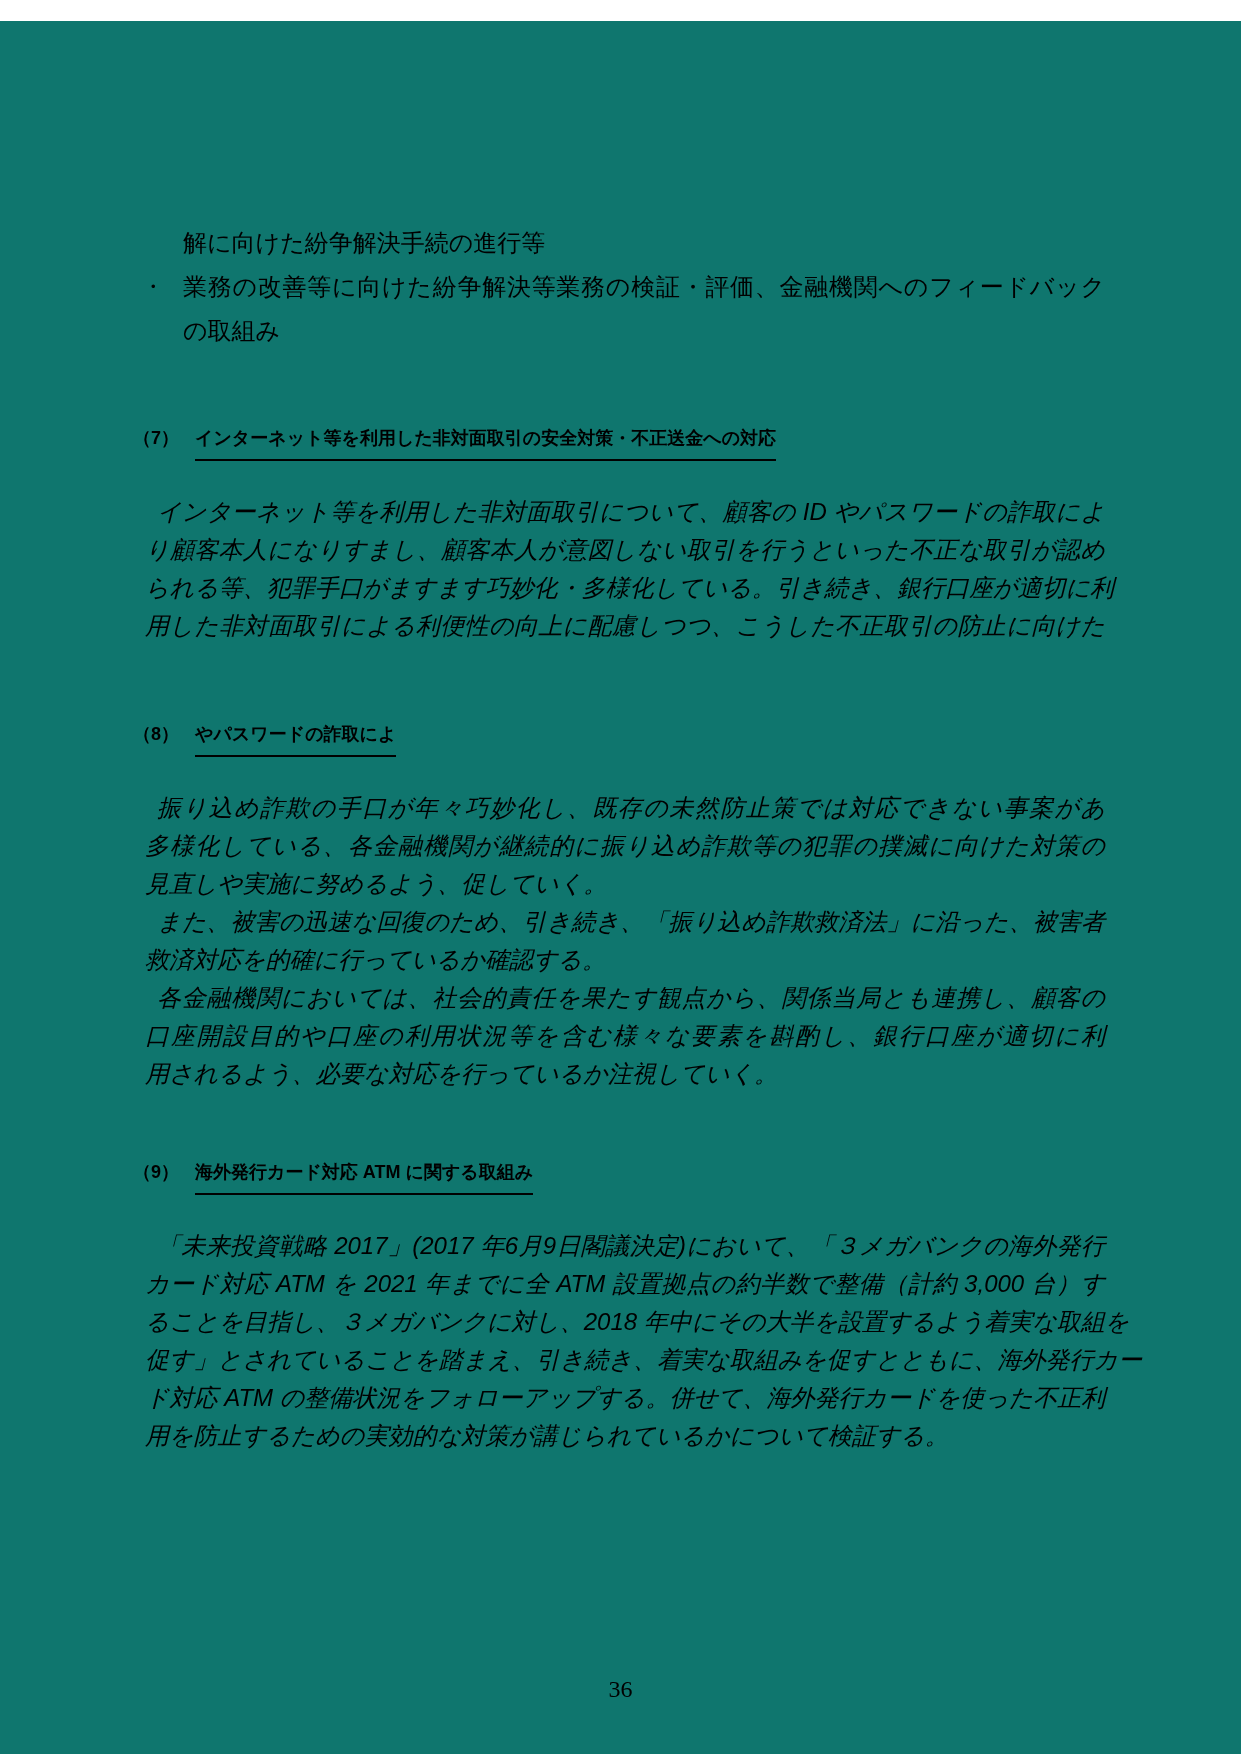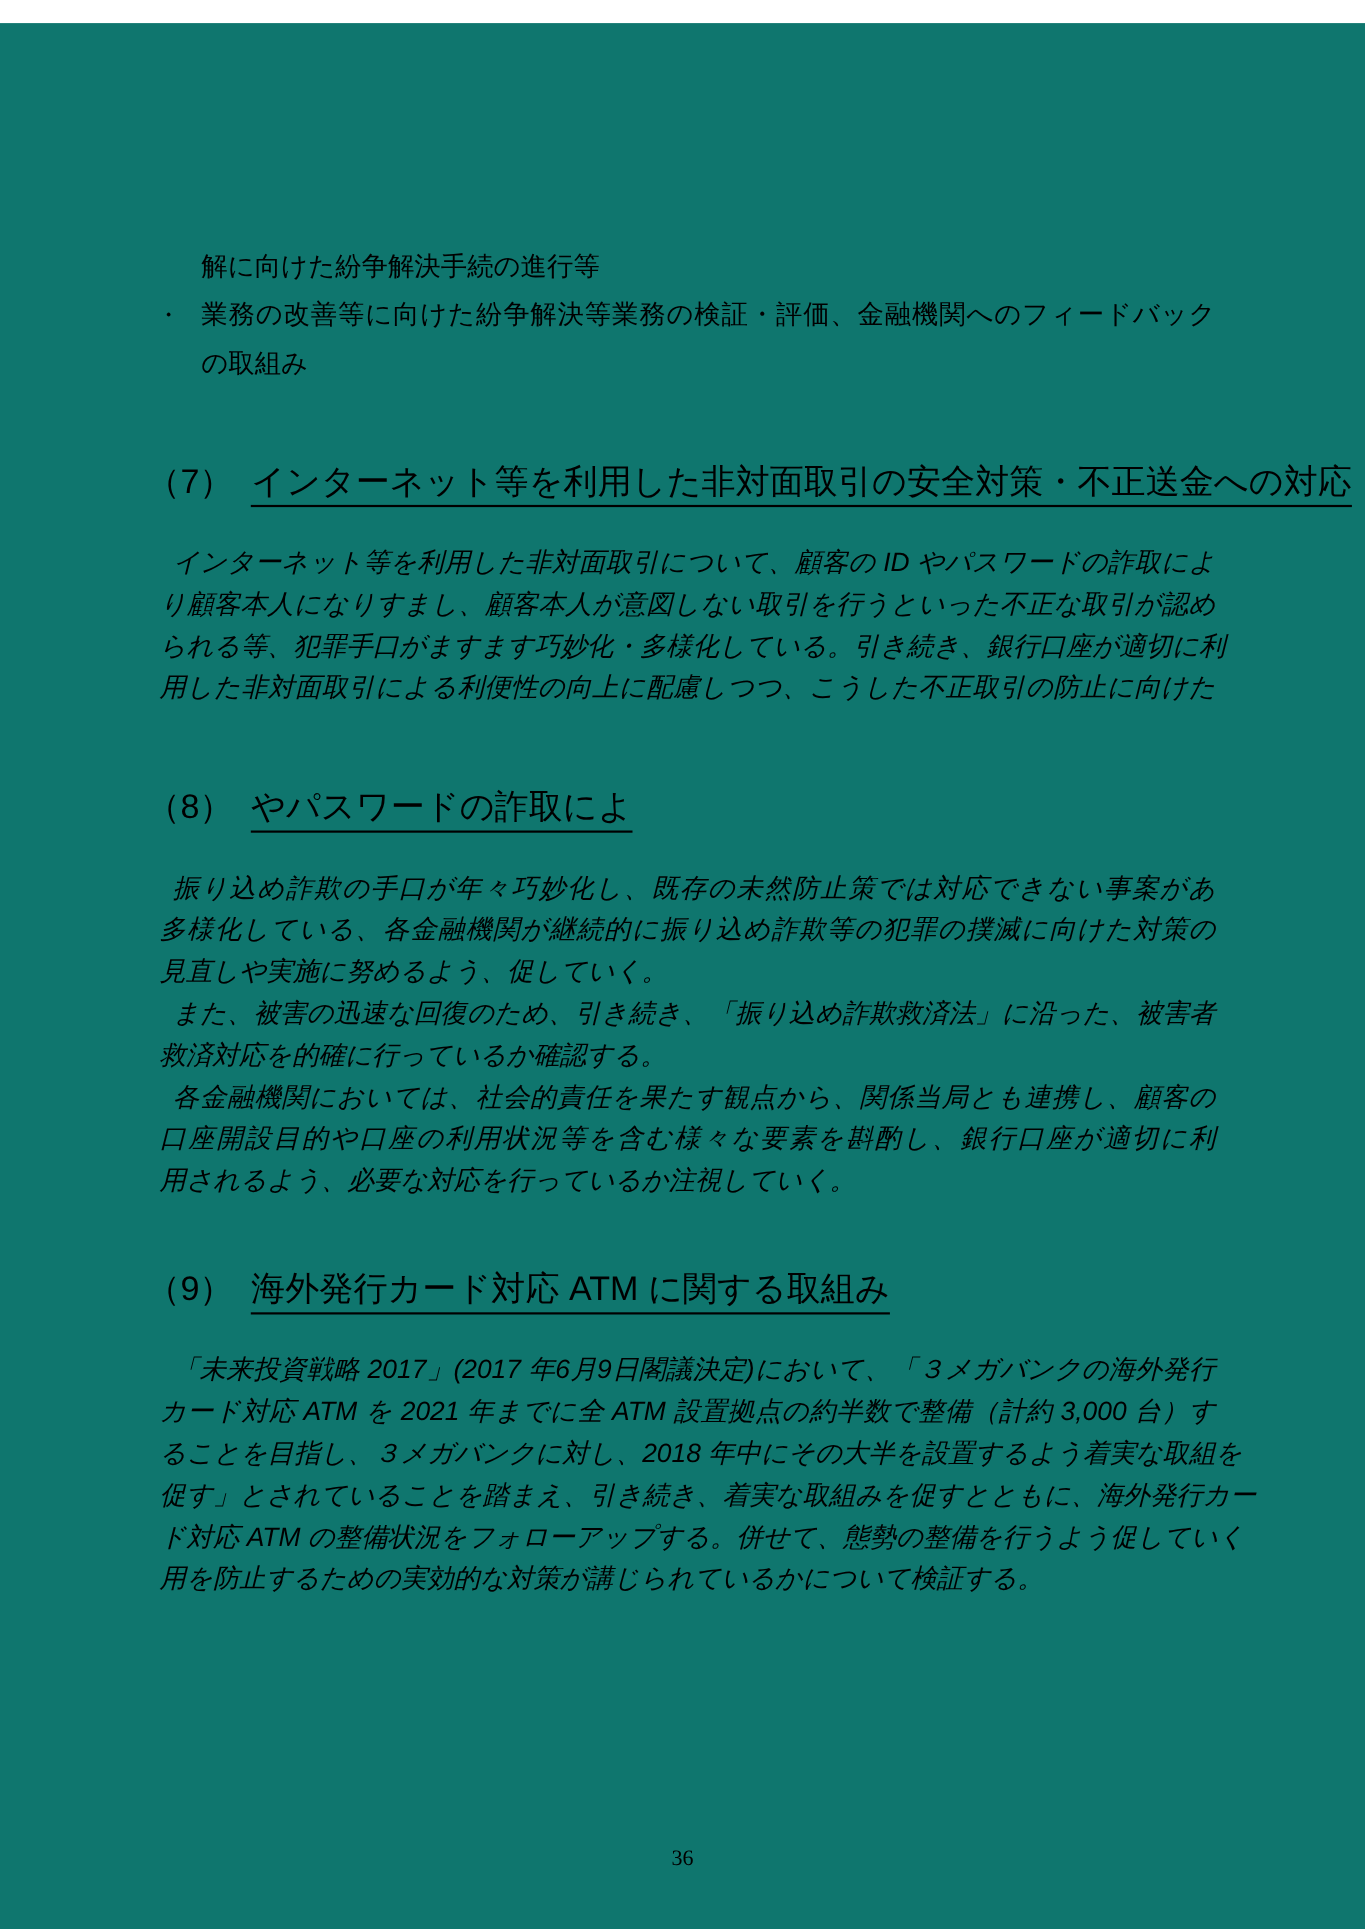--- a/index.html
+++ b/index.html
@@ -51,22 +51,22 @@
   .bullet-marker {
     position: absolute;
     left: -41px;
     top: 0;
     font-size: 22px;
     line-height: 44px;
   }
   
   .section-heading {
     margin-left: -12px;
-    font-size: 31px;
-    font-weight: normal;
+    font-size: 18px;
+    font-weight: bold;
     line-height: 34px;
     white-space: nowrap;
   }
   .section-heading .num {
     display: inline-block;
     margin-right: 16px;
   }
   .section-heading .title {
     display: inline-block;
     border-bottom: 2px solid #000;
@@ -79,21 +79,21 @@
     margin-top: 32px;
     font-style: italic;
   }
   .page-number {
     position: absolute;
     left: 0;
     right: 0;
     top: 1655px;
     text-align: center;
     font-family: "Liberation Serif", "DejaVu Serif", serif;
-    font-size: 20px;
+    font-size: 24px;
     line-height: 26px;
   }
 </style>
 </head>
 <body>
 
 <div class="page">
   <div class="content">
 
     <div class="intro">
@@ -144,21 +144,21 @@
     <div>
       <div class="section-heading heading-9">
         <span class="num">（9）</span><span class="title">海外発行カード対応 ATM に関する取組み</span>
       </div>
       <div class="section-body">
         <div class="paragraph">
           <div class="line first">「未来投資戦略 2017」(2017 年6月9日閣議決定)において、「３メガバンクの海外発行</div>
           <div class="line">カード対応 ATM を 2021 年までに全 ATM 設置拠点の約半数で整備（計約 3,000 台）す</div>
           <div class="line">ることを目指し、３メガバンクに対し、2018 年中にその大半を設置するよう着実な取組を</div>
           <div class="line">促す」とされていることを踏まえ、引き続き、着実な取組みを促すとともに、海外発行カー</div>
-          <div class="line">ド対応 ATM の整備状況をフォローアップする。併せて、態勢の整備を行うよう促していく</div>
+          <div class="line">ド対応 ATM の整備状況をフォローアップする。併せて、海外発行カードを使った不正利</div>
           <div class="line end">用を防止するための実効的な対策が講じられているかについて検証する。</div>
         </div>
       </div>
     </div>
 
   </div>
 
   <div class="page-number">36</div>
 </div>
 

